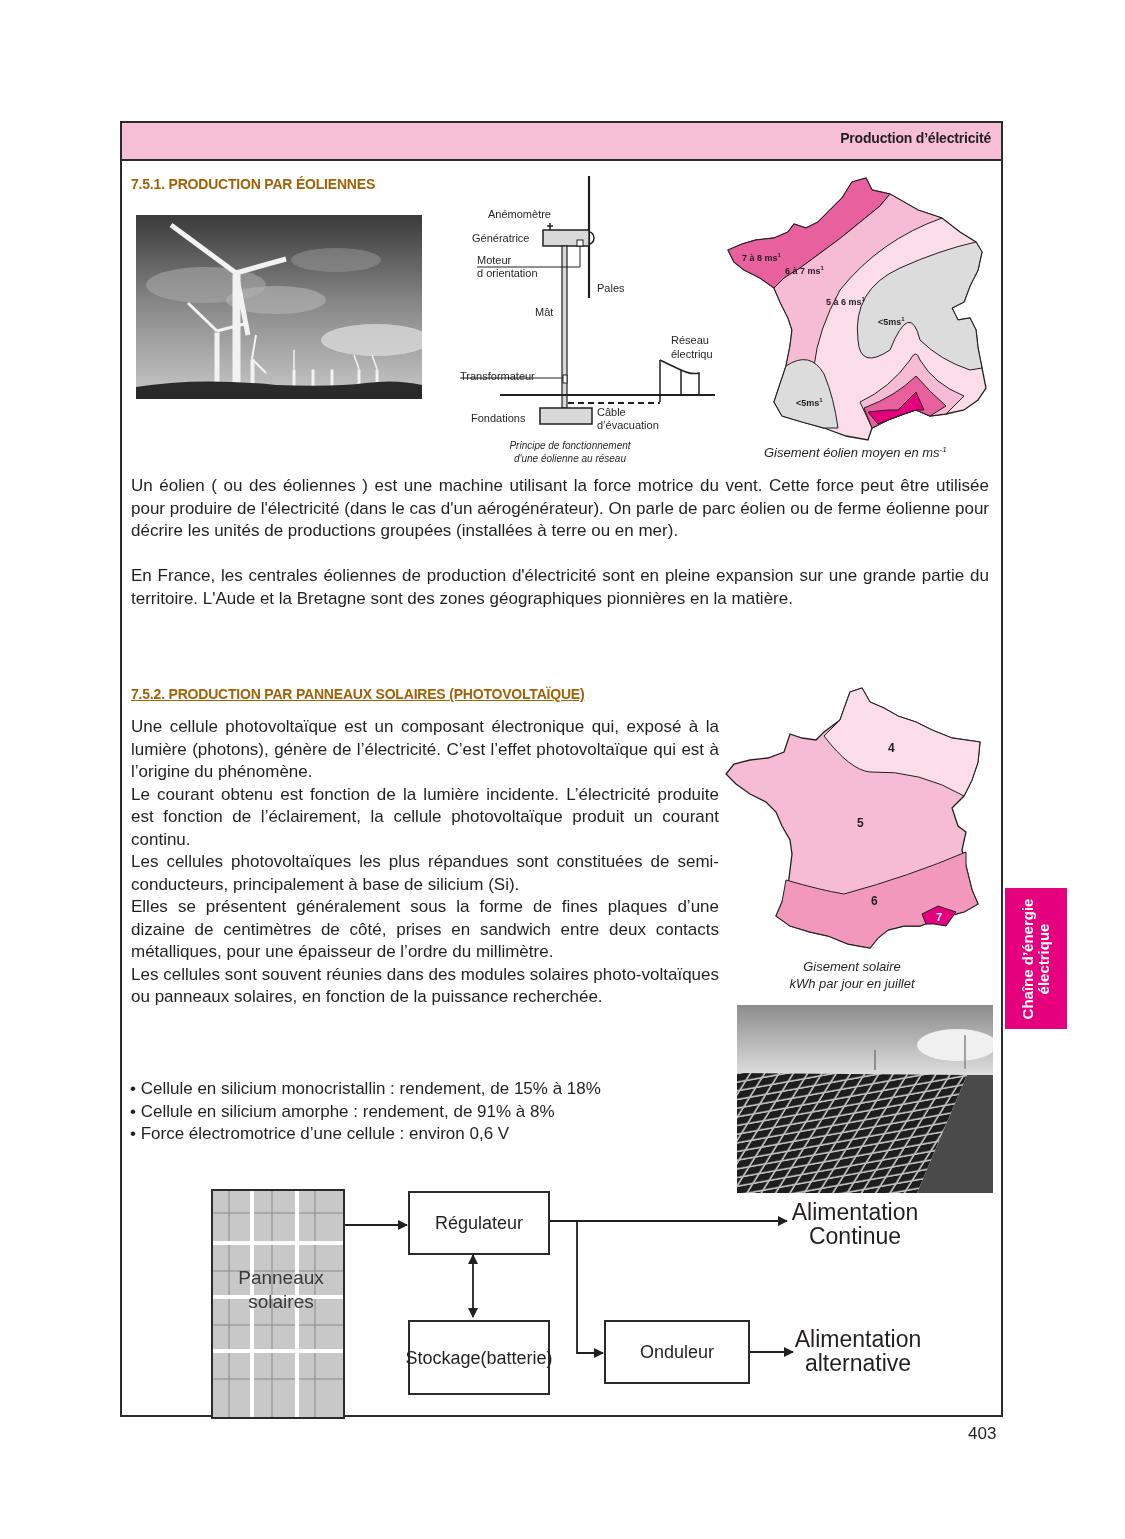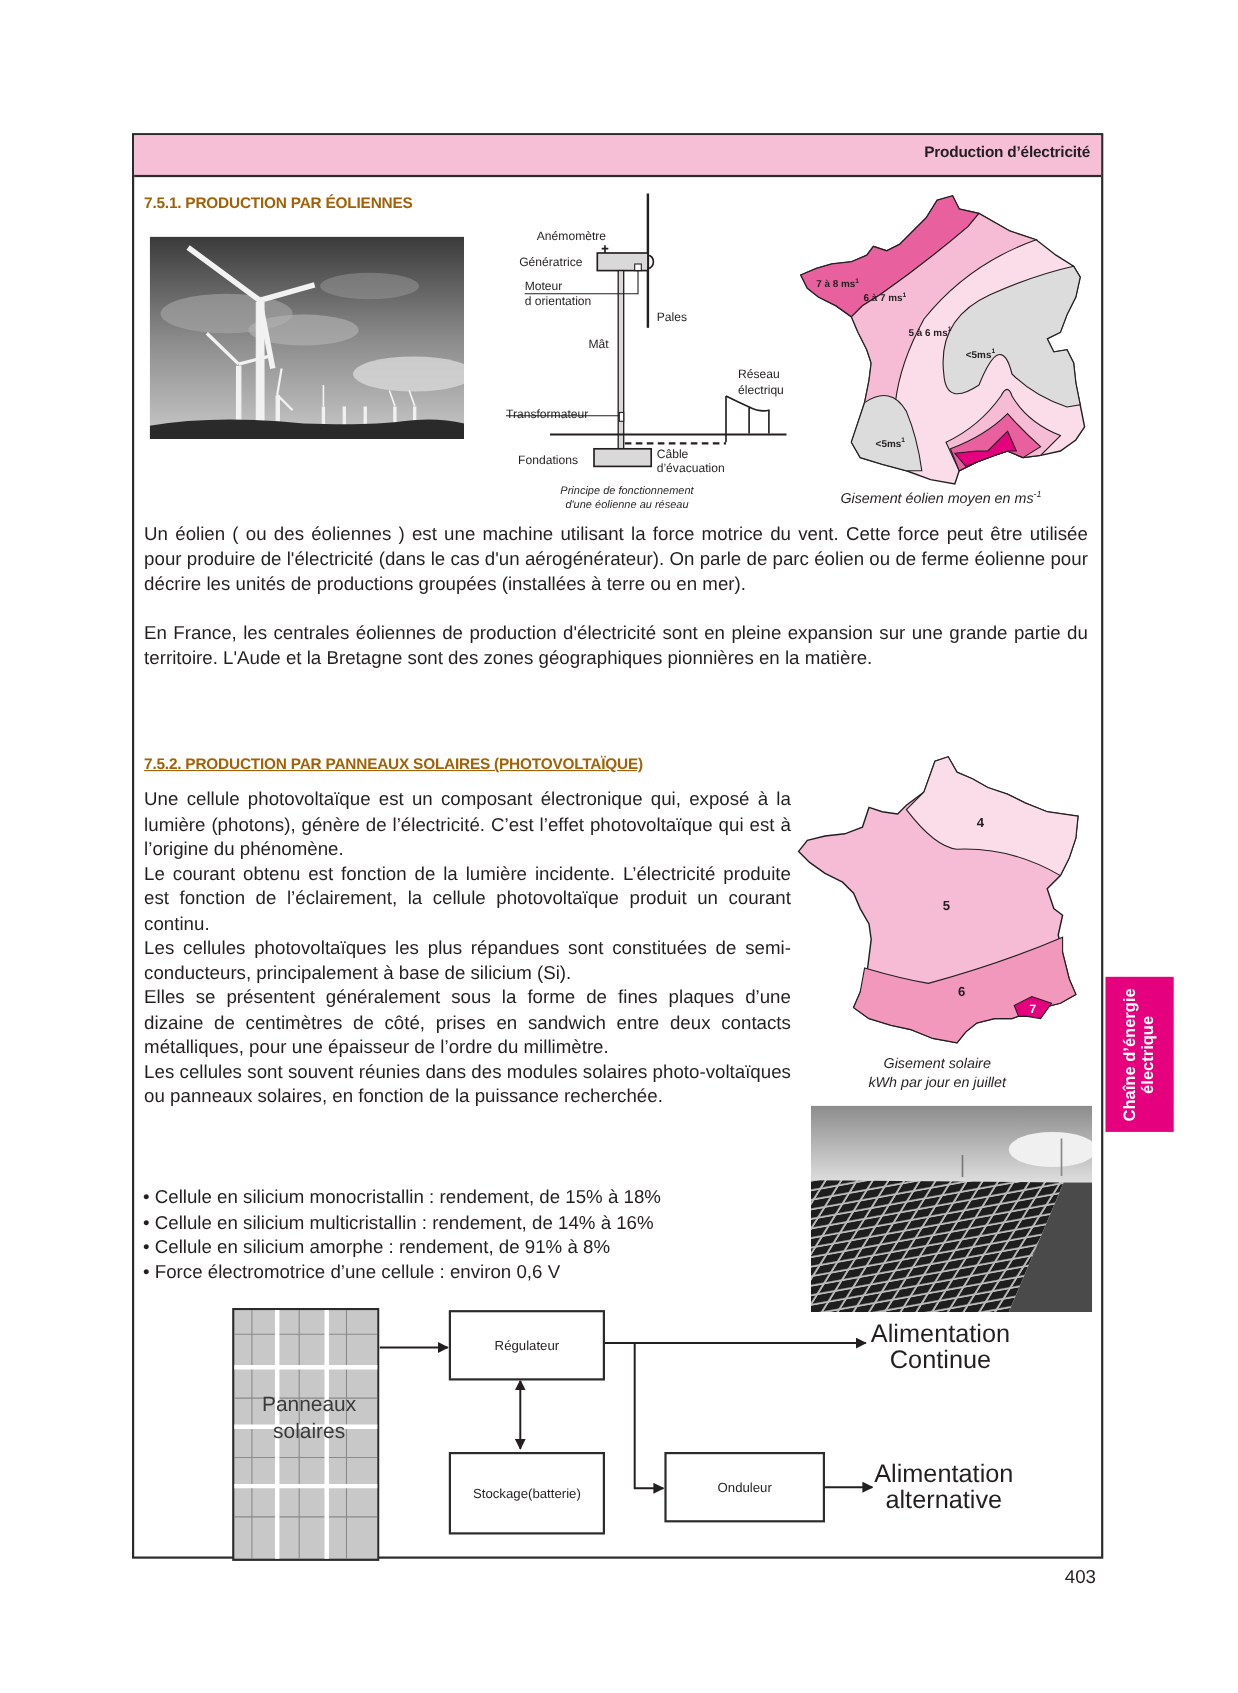--- a/index.html
+++ b/index.html
@@ -12,21 +12,21 @@
   .para p { margin: 0; }
   .photo { position: absolute; overflow: hidden; }
   .side-tab { position: absolute; left: 1005px; top: 888px; width: 62px; height: 141px; background: #e5007e; color: #fff; }
   .side-tab-text { position: absolute; left: 50%; top: 50%; transform: translate(-50%,-50%) rotate(-90deg); white-space: nowrap; text-align: center; font-weight: bold; font-size: 15px; line-height: 16px; }
   .page-number { position: absolute; left: 968px; top: 1424px; font-size: 17px; color: #231f20; }
   .bullets { position: absolute; left: 130px; top: 1078px; width: 600px; font-size: 17px; line-height: 22.5px; margin: 0; padding: 0; list-style: none; }
   .bullets li::before { content: "• "; }
   svg text { font-family: "Liberation Sans", sans-serif; }
   .fig-label { font-size: 11px; fill: #231f20; }
   .map-label { font-size: 9px; font-weight: bold; fill: #231f20; }
-  .diag-box { position: absolute; border: 2px solid #2b2b2b; background: #fff; box-sizing: border-box; display: flex; align-items: center; justify-content: center; text-align: center; font-size: 12px; line-height: 24px; }
+  .diag-box { position: absolute; border: 2px solid #2b2b2b; background: #fff; box-sizing: border-box; display: flex; align-items: center; justify-content: center; text-align: center; font-size: 18px; line-height: 24px; }
   .diag-out { position: absolute; text-align: center; font-size: 23px; line-height: 24px; }
 </style>
 </head>
 <body>
 
 <div class="frame">
   <div class="header-band">
     <div class="header-title">Production d’électricité</div>
   </div>
 </div>
@@ -130,21 +130,20 @@
 <div class="para" style="left:131px; top:716px; width:588px;">
   <p>Une cellule photovoltaïque est un composant électronique qui, exposé à la lumière (photons), génère de l’électricité. C’est l’effet photovoltaïque qui est à l’origine du phénomène.</p>
   <p>Le courant obtenu est fonction de la lumière incidente. L’électricité produite est fonction de l’éclairement, la cellule photovoltaïque produit un courant continu.</p>
   <p>Les cellules photovoltaïques les plus répandues sont constituées de semi-conducteurs, principalement à base de silicium (Si).</p>
   <p>Elles se présentent généralement sous la forme de fines plaques d’une dizaine de centimètres de côté, prises en sandwich entre deux contacts métalliques, pour une épaisseur de l’ordre du millimètre.</p>
   <p>Les cellules sont souvent réunies dans des modules solaires photo-voltaïques ou panneaux solaires, en fonction de la puissance recherchée.</p>
 </div>
 
 <ul class="bullets">
   <li>Cellule en silicium monocristallin : rendement, de 15% à 18%</li>
-  <li>Cellule en silicium multicristallin : rendement, de 14% à 16%</li>
   <li>Cellule en silicium amorphe : rendement, de 91% à 8%</li>
   <li>Force électromotrice d’une cellule : environ 0,6 V</li>
 </ul>
 
 <svg style="position:absolute; left:720px; top:680px;" width="290" height="320" viewBox="0 0 290 320">
   <path d="M130 12 L142 8 L150 22 L164 28 L178 36 L196 42 L212 50 L232 58 L260 62 L258 82 L252 100 L244 116 L232 128 L238 146 L246 152 L242 170 L246 186 L252 210 L258 224 L244 232 L228 236 L216 240 L200 246 L184 246 L168 250 L158 258 L150 268 L128 264 L108 256 L90 252 L70 246 L56 236 L62 222 L68 206 L70 190 L72 174 L70 160 L62 146 L56 132 L46 122 L30 114 L16 104 L6 94 L14 84 L30 80 L48 78 L64 72 L70 54 L82 58 L96 60 L104 52 L120 40 Z" fill="#f6bcd5" stroke="#231f20" stroke-width="1.3"></path>
   <path d="M130 12 L142 8 L150 22 L164 28 L178 36 L196 42 L212 50 L232 58 L260 62 L258 82 L252 100 L244 116 Q200 90 150 92 Q130 90 104 56 L120 40 Z" fill="#fbdde9" stroke="#231f20" stroke-width="1"></path>
   <path d="M66 200 Q100 210 124 214 Q190 196 246 172 L246 186 L252 210 L258 224 L244 232 L228 236 L216 240 L200 246 L184 246 L168 250 L158 258 L150 268 L128 264 L108 256 L90 252 L70 246 L56 236 L62 222 Z" fill="#f298bd" stroke="#231f20" stroke-width="1"></path>
   <path d="M202 234 L218 226 L236 232 L226 246 L214 244 L206 244 Z" fill="#e5007e" stroke="#231f20" stroke-width="1"></path>
   <text x="168" y="72" font-size="12" font-weight="bold" fill="#231f20">4</text>

